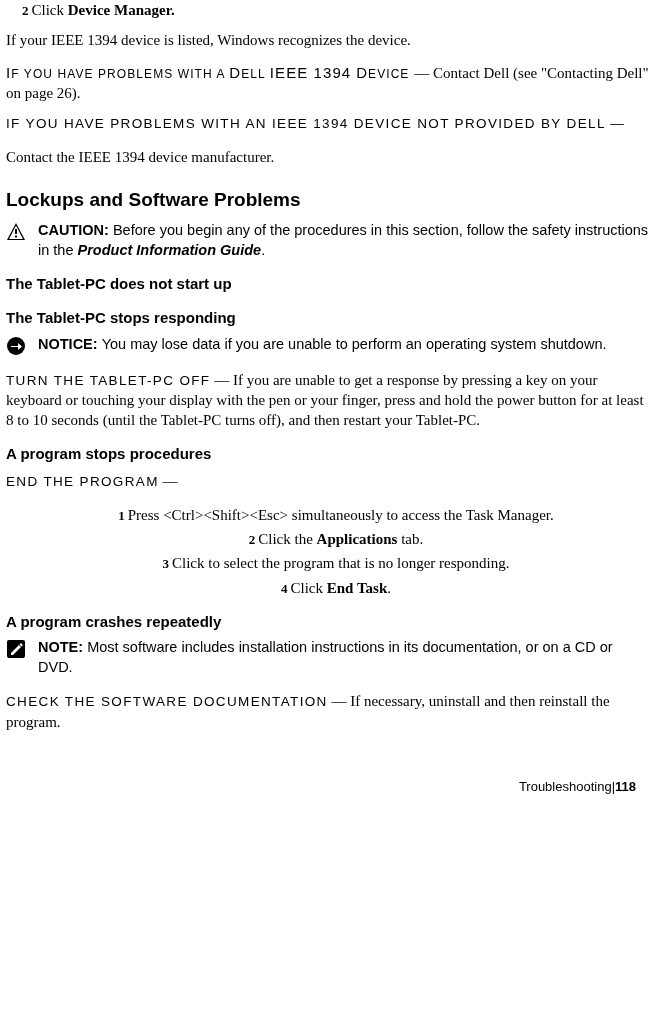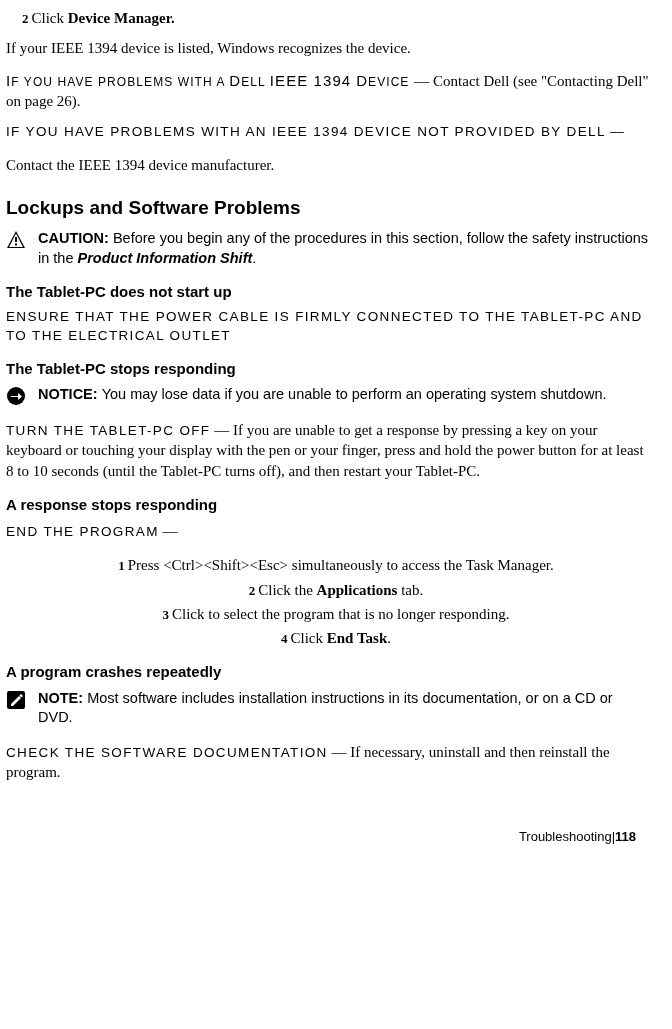--- a/index.html
+++ b/index.html
@@ -6,21 +6,21 @@
     font-family: Georgia, 'Times New Roman', serif;
     margin: 0;
     padding: 0;
     width: 672px;
     background: #fff;
     color: #000;
     font-size: 15px;
     line-height: 1.35;
   }
   .page {
-    padding: 8px 22px 0 6px;
+    padding: 0 22px 0 6px;
   }
   .step {
     margin: 0 0 10px 16px;
     font-family: Georgia, serif;
   }
   .step-num {
     font-weight: bold;
     font-size: 13px;
     margin-right: 3px;
   }
@@ -130,47 +130,46 @@
   <div class="callout">
     <span class="callout-icon">
       <svg viewBox="0 0 20 20" width="20" height="20">
         <polygon points="10,1 19,18 1,18" fill="#000"></polygon>
         <polygon points="10,3.5 17,17 3,17" fill="#fff"></polygon>
         <rect x="9" y="7" width="2" height="5" fill="#000"></rect>
         <rect x="9" y="13.5" width="2" height="2" fill="#000"></rect>
       </svg>
     </span>
     <div class="callout-body">
-      <span class="callout-label">CAUTION: </span><span>Before you begin any of the procedures in this section, follow the safety instructions in the </span><span class="italic-title">Product Information Shift</span><span>.</span>
+      <span class="callout-label">CAUTION: </span><span>Before you begin any of the procedures in this section, follow the safety instructions in the </span><span class="italic-title">Product Information Guide</span><span>.</span>
     </div>
   </div>
 
   <div class="h3">The Tablet-PC does not start up</div>
 
-  <p class="sc-heading sc-line" style="letter-spacing:0.1em">ENSURE THAT THE POWER CABLE IS FIRMLY CONNECTED TO THE TABLET-PC AND TO THE ELECTRICAL OUTLET</p>
 
   <div class="h3">The Tablet-PC stops responding</div>
 
   <div class="callout">
     <span class="callout-icon">
       <svg viewBox="0 0 20 20" width="20" height="20">
         <circle cx="10" cy="10" r="9" fill="#000"></circle>
         <path d="M5 10 L12 10 L12 7 L16 10.5 L12 14 L12 11 L5 11 Z" fill="#fff"></path>
       </svg>
     </span>
     <div class="callout-body">
       <span class="callout-label">NOTICE: </span><span>You may lose data if you are unable to perform an operating system shutdown.</span>
     </div>
   </div>
 
   <p class="sc-heading-block">
     <span class="sc-heading" style="letter-spacing:0.1em">TURN THE TABLET-PC OFF</span><span class="normal-follow" style="font-family:Georgia,serif"> —  If you are unable to get a response by pressing a key on your keyboard or touching your display with the pen or your finger, press and hold the power button for at least 8 to 10 seconds (until the Tablet-PC turns off), and then restart your Tablet-PC.</span>
   </p>
 
-  <div class="h3">A response stops responding</div>
+  <div class="h3">A program stops procedures</div>
 
   <p class="sc-line">
     <span class="sc-heading" style="letter-spacing:0.1em">END THE PROGRAM</span><span style="font-family:Georgia,serif"> —</span>
   </p>
 
   <div class="step-list">
     <div class="step">
       <span class="step-num">1</span><span>Press &lt;Ctrl&gt;&lt;Shift&gt;&lt;Esc&gt; simultaneously to access the Task Manager.</span>
     </div>
     <div class="step">

